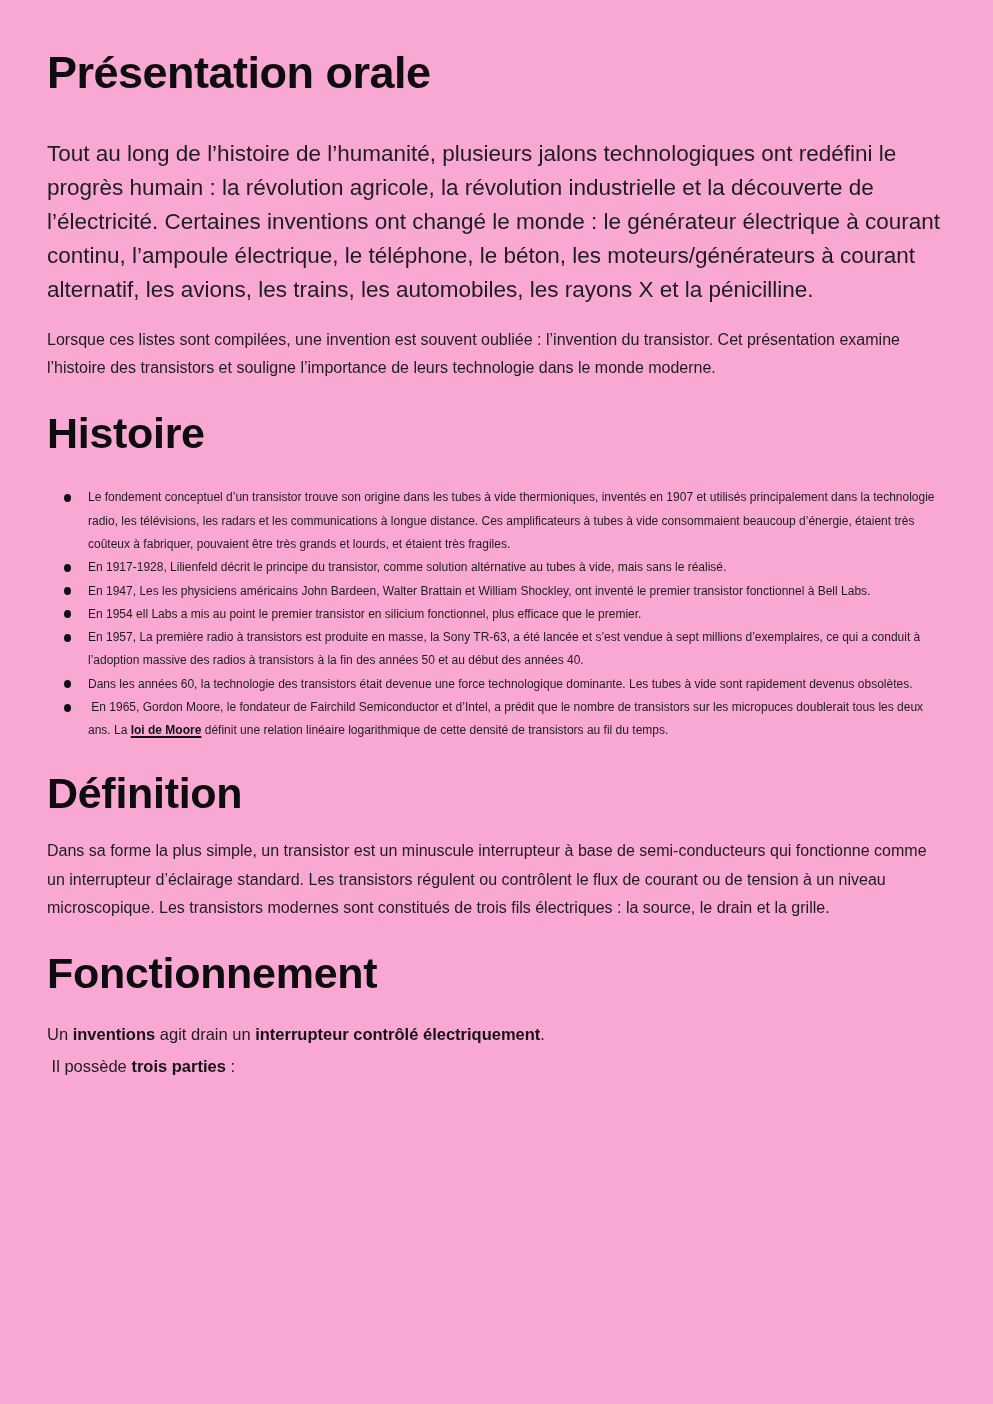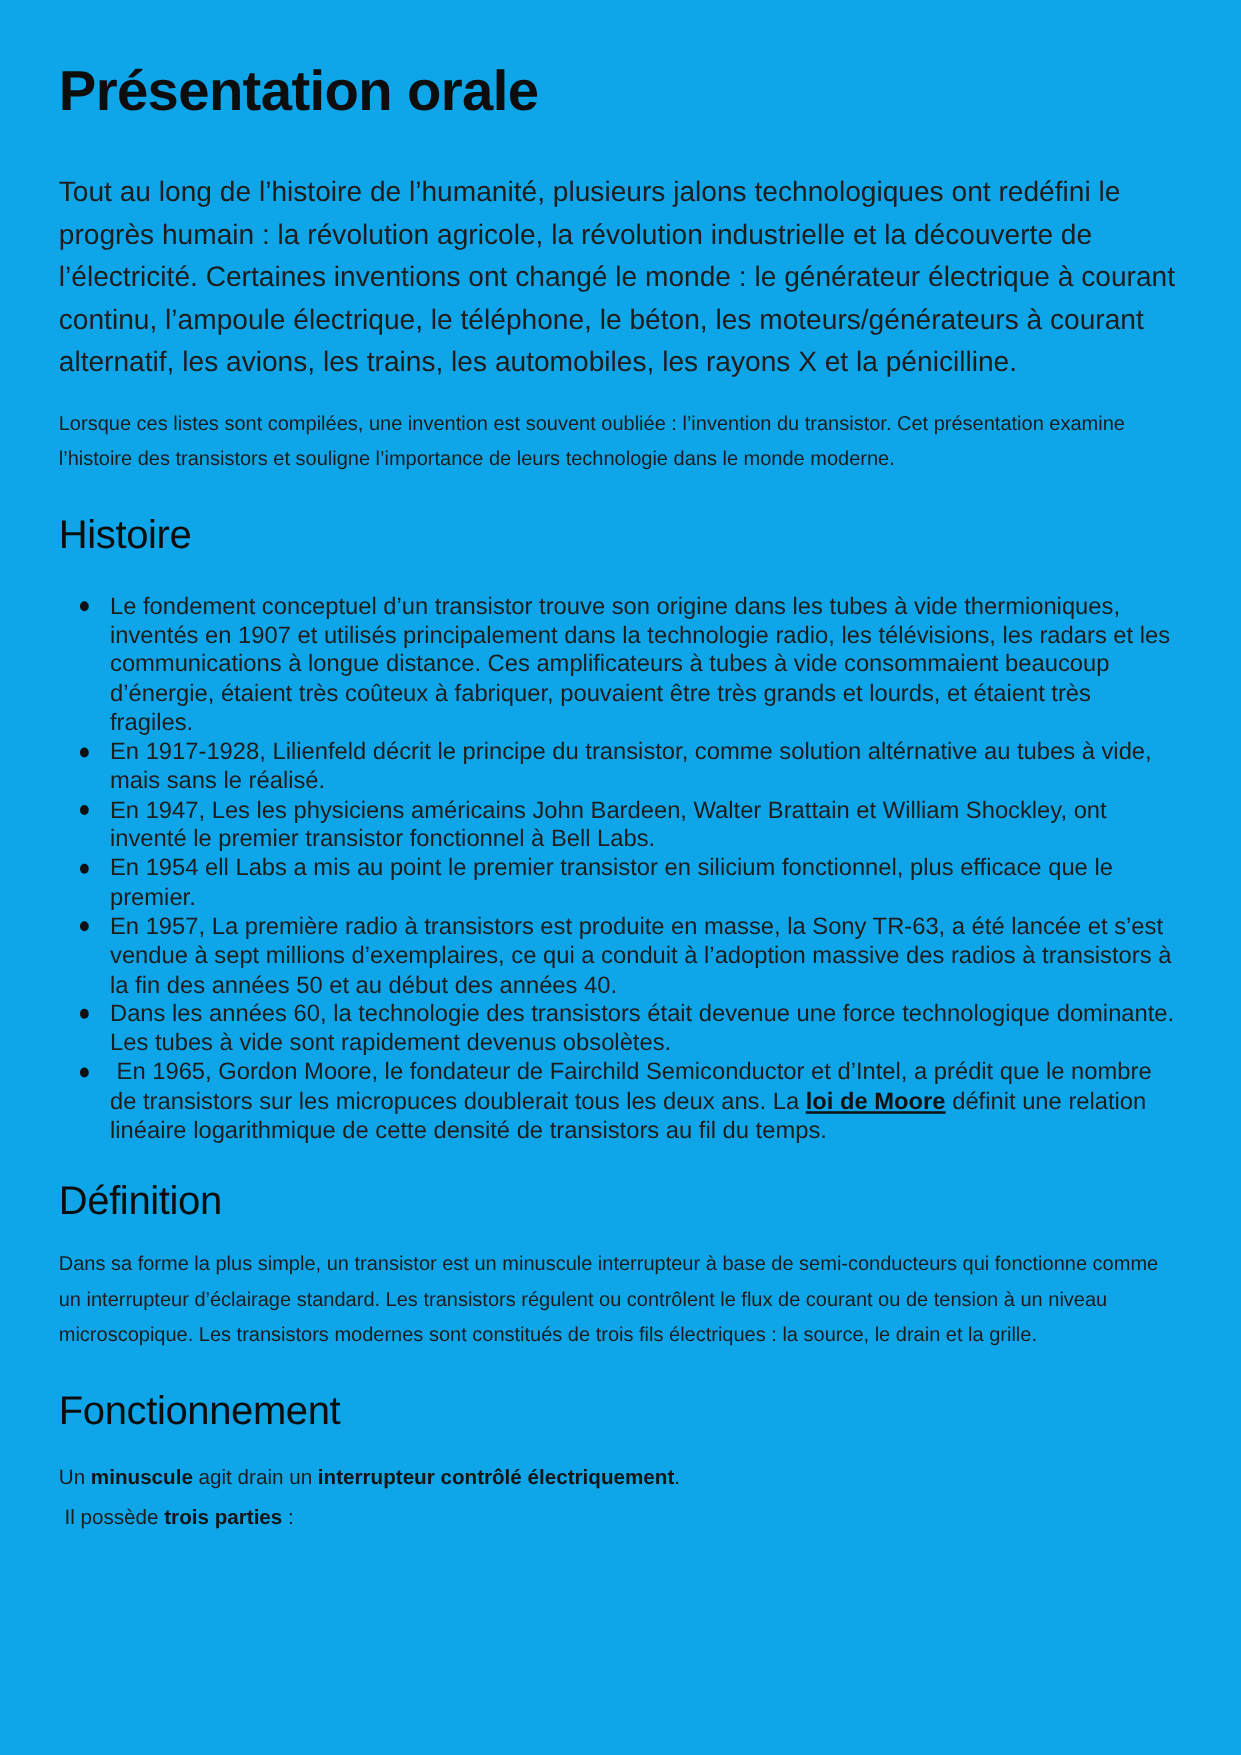--- a/index.html
+++ b/index.html
@@ -6,21 +6,21 @@
     margin: 0;
     padding: 0;
     background: #ffffff;
   }
   .page {
     position: relative;
     width: 993px;
     height: 1404px;
     box-sizing: border-box;
     padding: 46px 52px 0 47px;
-    background: #0ea5e9;
+    background: #f9a8d4;
     font-family: "Liberation Sans", sans-serif;
     color: #1d1d1d;
     overflow: hidden;
   }
   h1.doc-title {
     margin: 0;
     font-size: 45px;
     line-height: 1.22;
     font-weight: 700;
     letter-spacing: -0.5px;
@@ -36,36 +36,36 @@
   }
   p.body-par {
     margin: 19px 0 0 0;
     font-size: 16px;
     line-height: 28.5px;
     color: #1d1d1d;
     max-width: 900px;
   }
   h2.section-heading {
     margin: 26px 0 0 0;
-    font-size: 32px;
+    font-size: 43px;
     line-height: 1.15;
-    font-weight: 400;
+    font-weight: 700;
     letter-spacing: -0.3px;
     color: #0d0d0d;
   }
   ul.history-list {
     margin: 28px 0 0 0;
     padding: 0;
     list-style: none;
     max-width: 905px;
   }
   ul.history-list li {
     position: relative;
     padding-left: 41px;
-    font-size: 19px;
+    font-size: 12px;
     line-height: 23.3px;
     color: #1d1d1d;
   }
   ul.history-list li::before {
     content: "";
     position: absolute;
     left: 17px;
     top: 7.5px;
     width: 7px;
     height: 8px;
@@ -114,17 +114,17 @@
     <li>Dans les années 60, la technologie des transistors était devenue une force technologique dominante. Les tubes à vide sont rapidement devenus obsolètes.</li>
     <li><span>&nbsp;En 1965, Gordon Moore, le fondateur de Fairchild Semiconductor et d’Intel, a prédit que le nombre de transistors sur les micropuces doublerait tous les deux ans. La </span><span class="link-bold">loi de Moore</span><span> définit une relation linéaire logarithmique de cette densité de transistors au fil du temps.</span></li>
   </ul>
 
   <h2 class="section-heading">Définition</h2>
 
   <p class="body-par">Dans sa forme la plus simple, un transistor est un minuscule interrupteur à base de semi-conducteurs qui fonctionne comme un interrupteur d’éclairage standard. Les transistors régulent ou contrôlent le flux de courant ou de tension à un niveau microscopique. Les transistors modernes sont constitués de trois fils électriques : la source, le drain et la grille.</p>
 
   <h2 class="section-heading">Fonctionnement</h2>
 
-  <p class="op-par"><span>Un </span><span class="b">minuscule</span><span> agit drain un </span><span class="b">interrupteur contrôlé électriquement</span><span>.</span></p>
+  <p class="op-par"><span>Un </span><span class="b">inventions</span><span> agit drain un </span><span class="b">interrupteur contrôlé électriquement</span><span>.</span></p>
 
   <p class="op-par second"><span>&nbsp;Il possède </span><span class="b">trois parties</span><span> :</span></p>
 
 </div>
 
 </body></html>

